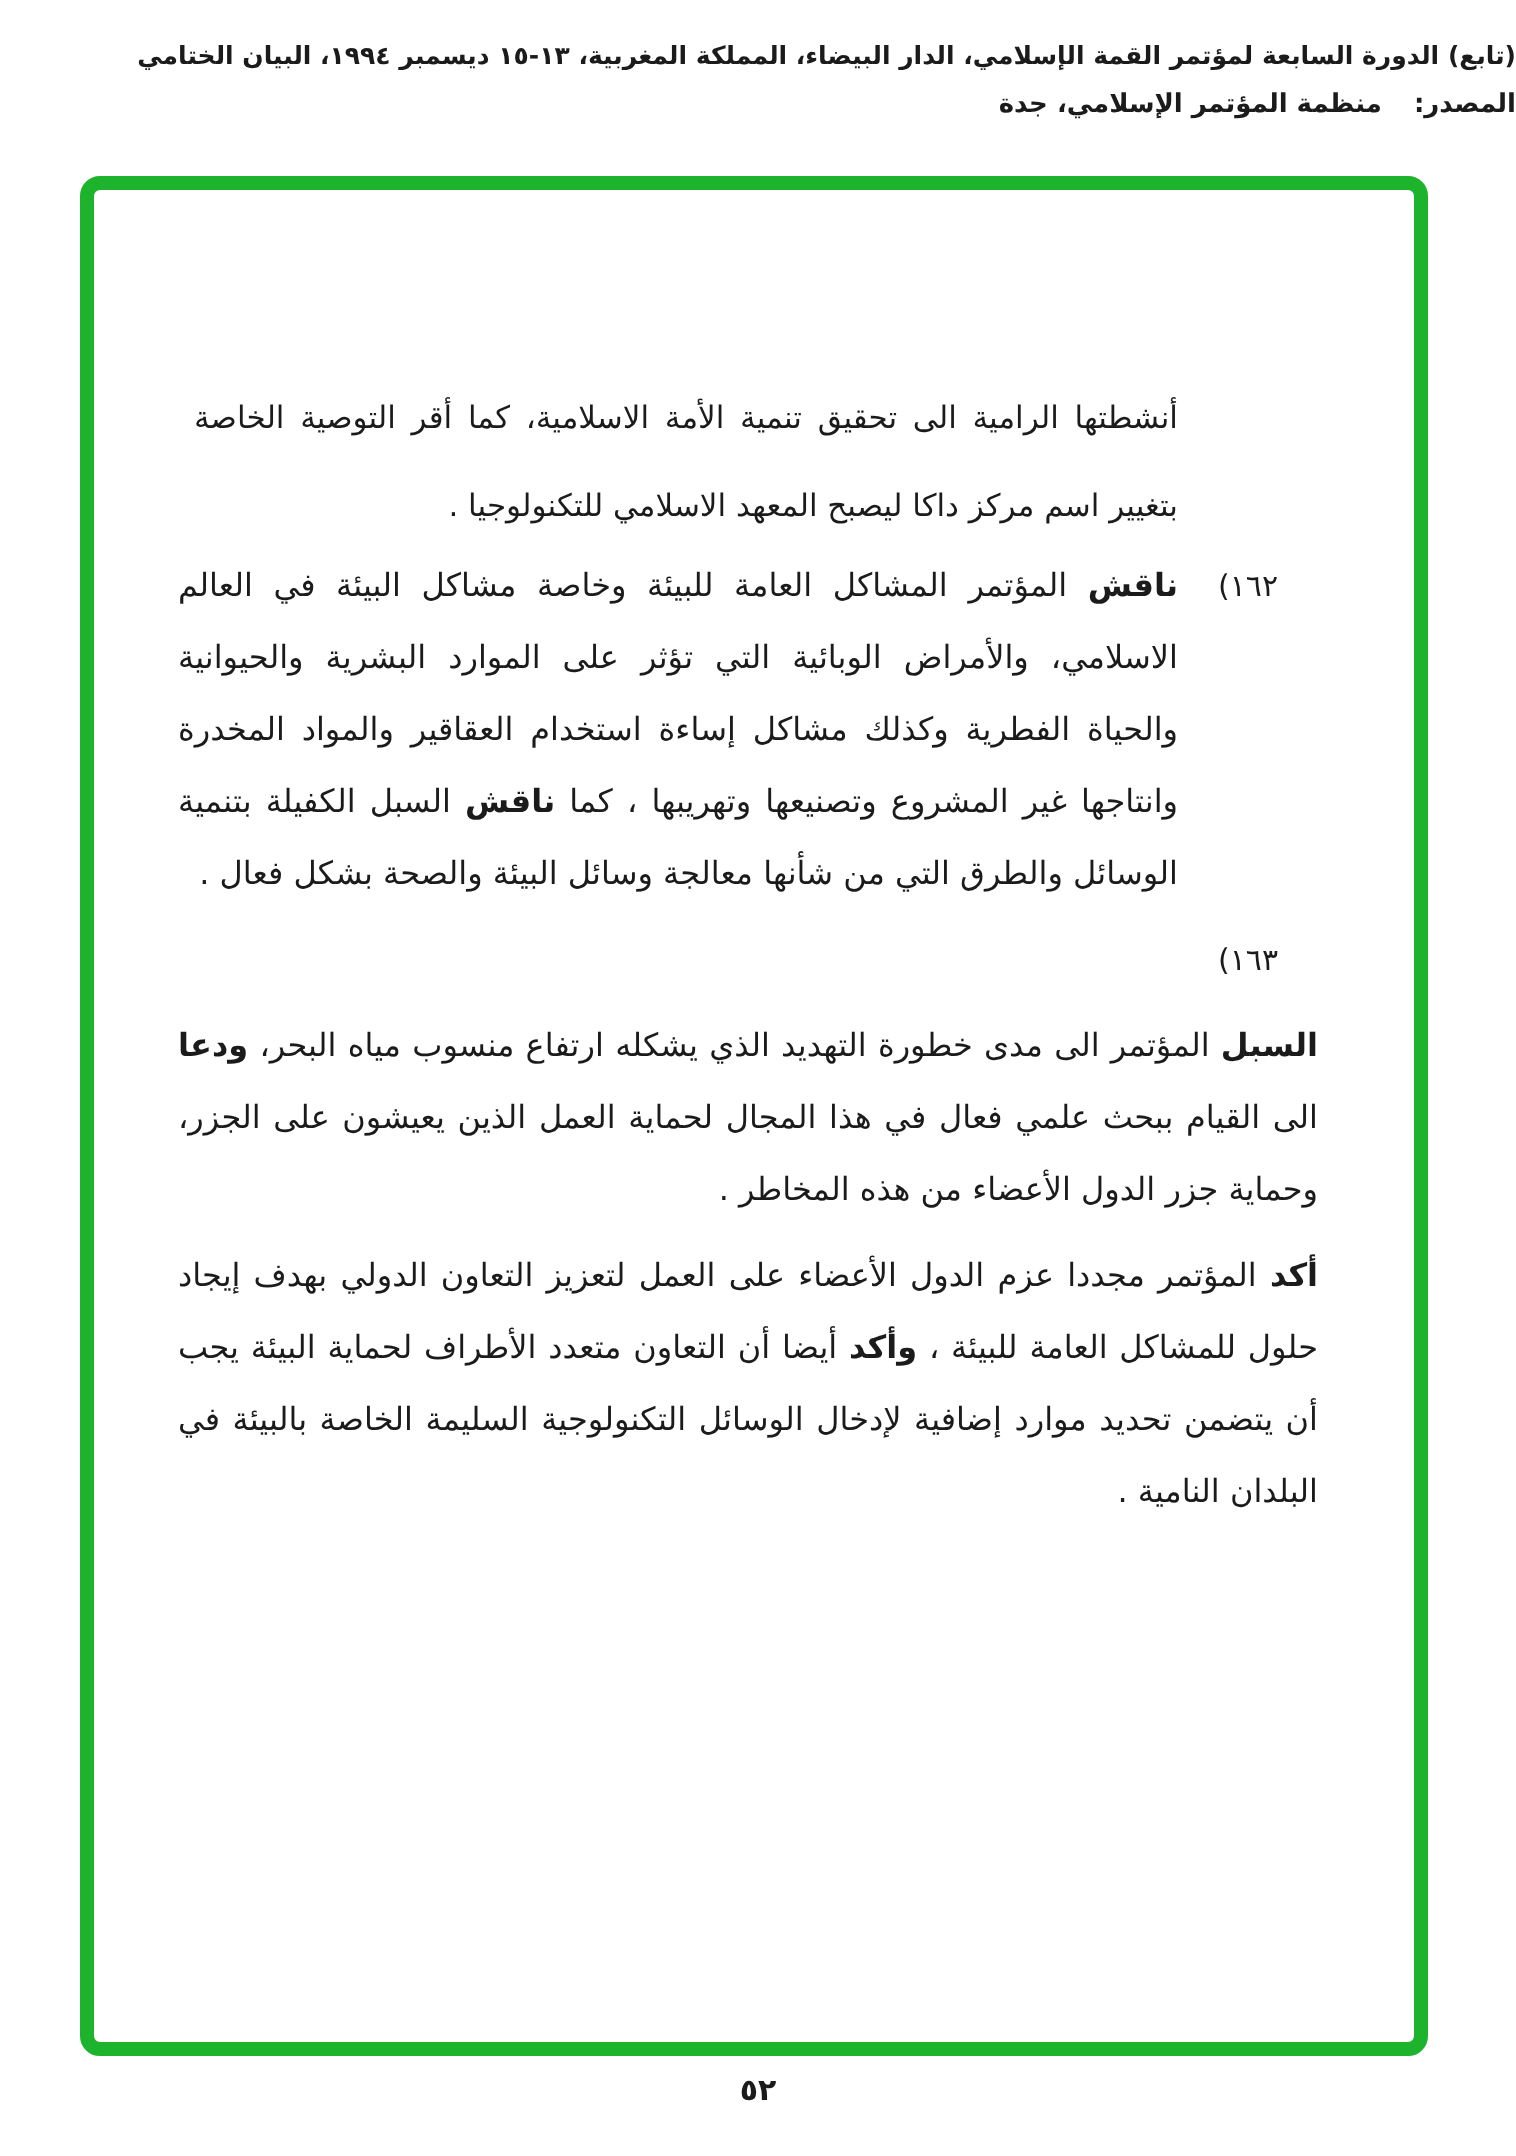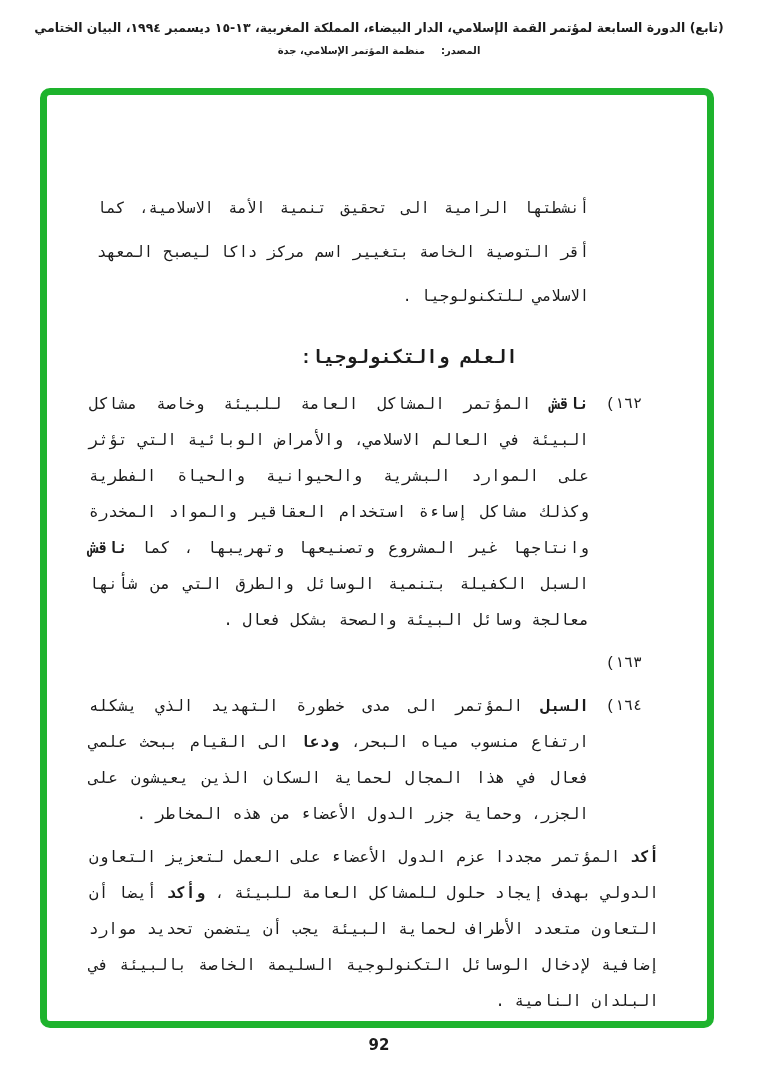--- a/index.html
+++ b/index.html
@@ -10,51 +10,50 @@
     color: #1b1b1b;
     font-family: "DejaVu Sans", sans-serif;
     overflow: hidden;
   }
 
   
   .page-header {
     position: absolute;
     top: 20px; left: 0;
     width: 758px;
-    text-align: center;
+    text-align: right;
     direction: rtl;
     font-weight: bold;
   }
   .hdr-line1 {
     font-size: 12.5px;
     letter-spacing: 0.2px;
     white-space: nowrap;
   }
   .hdr-line2 {
     margin-top: 10px;
-    font-size: 10px;
+    font-size: 13px;
   }
   .hdr-line2 .src-label { margin-left: 16px; }
 
   
   .doc-frame {
     position: absolute;
     left: 40px; top: 88px;
     width: 674px; height: 940px;
     border: 7px solid #1eb32d;
     border-radius: 10px;
     background: #ffffff;
   }
   .doc-content {
     position: absolute;
     inset: 0;
     direction: rtl;
     padding: 92px 48px 20px 42px;
     overflow: hidden;
-    font-family: Liberation Mono, monospace;
   }
 
   
   .intro-par {
     margin: 0 0 0 0;
     margin-left: 8px;
     margin-right: 70px;
     font-size: 15.5px;
     line-height: 44px;
     text-align: justify;
@@ -104,36 +103,34 @@
   <div class="hdr-line2">
     <span class="src-label">المصدر:</span><span>منظمة المؤتمر الإسلامي، جدة</span>
   </div>
 </header>
 
 <div class="doc-frame" style="border-color: rgb(30, 179, 45);">
   <div class="doc-content">
 
     <p class="intro-par"><span>أنشطتها الرامية الى تحقيق تنمية الأمة الاسلامية، كما أقر التوصية الخاصة بتغيير اسم مركز داكا ليصبح المعهد الاسلامي للتكنولوجيا .</span></p>
 
-    <h2 class="section-heading">العلم والتكنولوجيا:</h2>
 
     <div class="list-item">
       <div class="item-marker">١٦٢)</div>
       <div class="item-body"><span class="b">ناقش</span><span> المؤتمر المشاكل العامة للبيئة وخاصة مشاكل البيئة في العالم الاسلامي، والأمراض الوبائية التي تؤثر على الموارد البشرية والحيوانية والحياة الفطرية وكذلك مشاكل إساءة استخدام العقاقير والمواد المخدرة وانتاجها غير المشروع وتصنيعها وتهريبها ، كما </span><span class="b">ناقش</span><span> السبل الكفيلة بتنمية الوسائل والطرق التي من شأنها معالجة وسائل البيئة والصحة بشكل فعال .</span></div>
     </div>
 
     <div class="list-item">
       <div class="item-marker">١٦٣)</div>
     </div>
 
     <div class="list-item">
-      <div class="item-marker">١٦٤)</div>
-      <div class="item-body"><span class="b">السبل</span><span> المؤتمر الى مدى خطورة التهديد الذي يشكله ارتفاع منسوب مياه البحر، </span><span class="b">ودعا</span><span> الى القيام ببحث علمي فعال في هذا المجال لحماية السكان الذين يعيشون على الجزر، وحماية جزر الدول الأعضاء من هذه المخاطر .</span></div>
+      <div class="item-body"><span class="b">السبل</span><span> المؤتمر الى مدى خطورة التهديد الذي يشكله ارتفاع منسوب مياه البحر، </span><span class="b">ودعا</span><span> الى القيام ببحث علمي فعال في هذا المجال لحماية العمل الذين يعيشون على الجزر، وحماية جزر الدول الأعضاء من هذه المخاطر .</span></div>
     </div>
 
     <div class="list-item">
       <div class="item-body"><span class="b">أكد</span><span> المؤتمر مجددا عزم الدول الأعضاء على العمل لتعزيز التعاون الدولي بهدف إيجاد حلول للمشاكل العامة للبيئة ، </span><span class="b">وأكد</span><span> أيضا أن التعاون متعدد الأطراف لحماية البيئة يجب أن يتضمن تحديد موارد إضافية لإدخال الوسائل التكنولوجية السليمة الخاصة بالبيئة في البلدان النامية .</span></div>
     </div>
 
   </div>
 </div>
 
-<div class="page-number">92</div>
+<div class="page-number">٥٢</div>
 
 </body></html>

